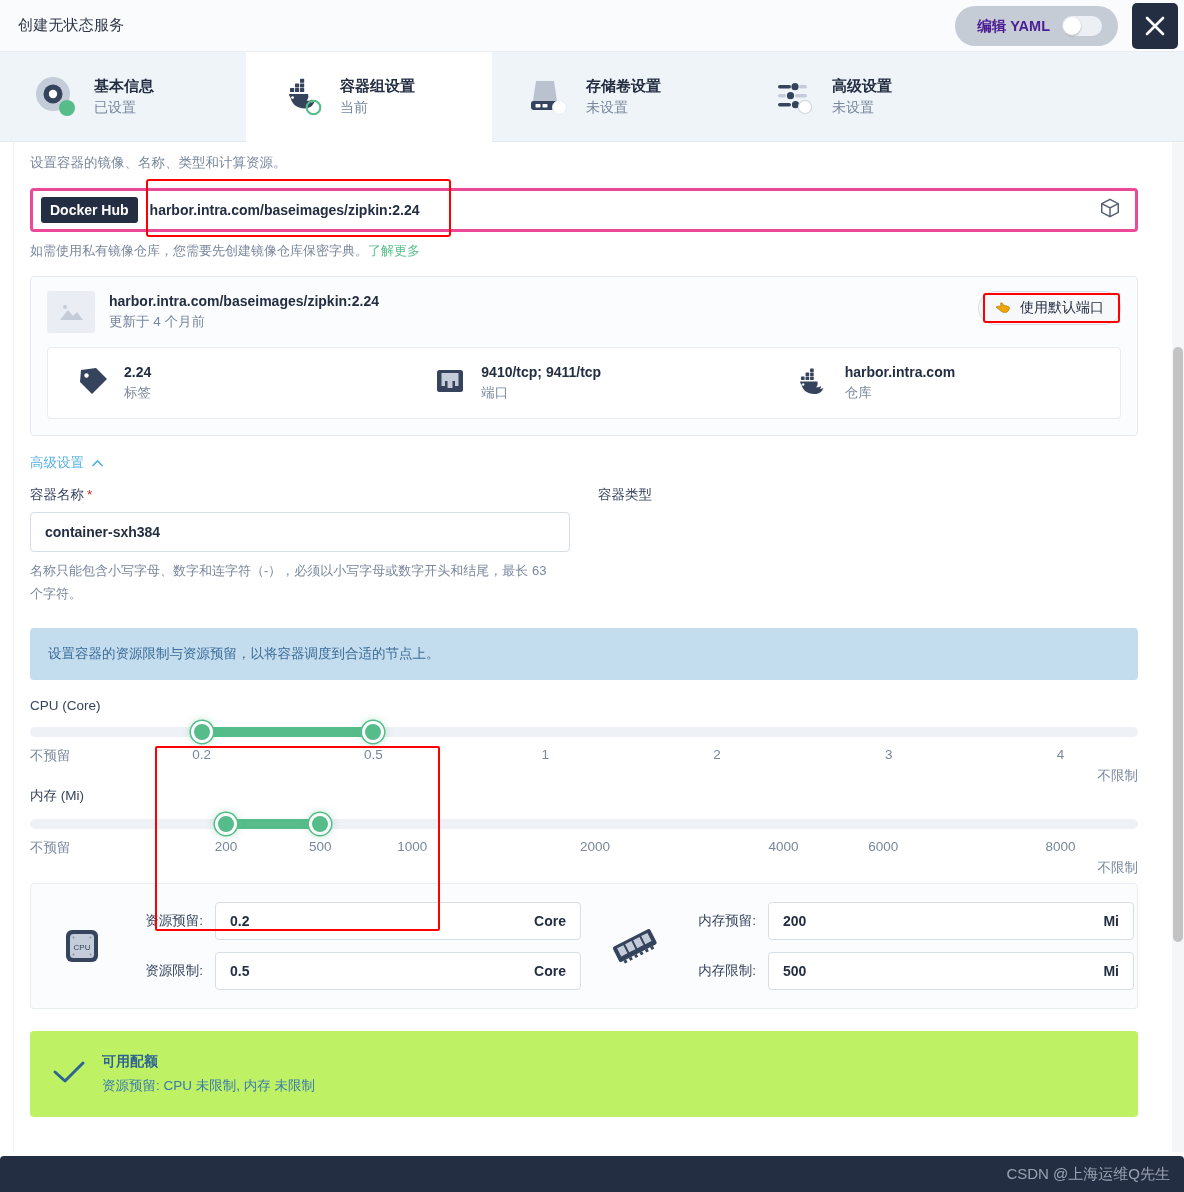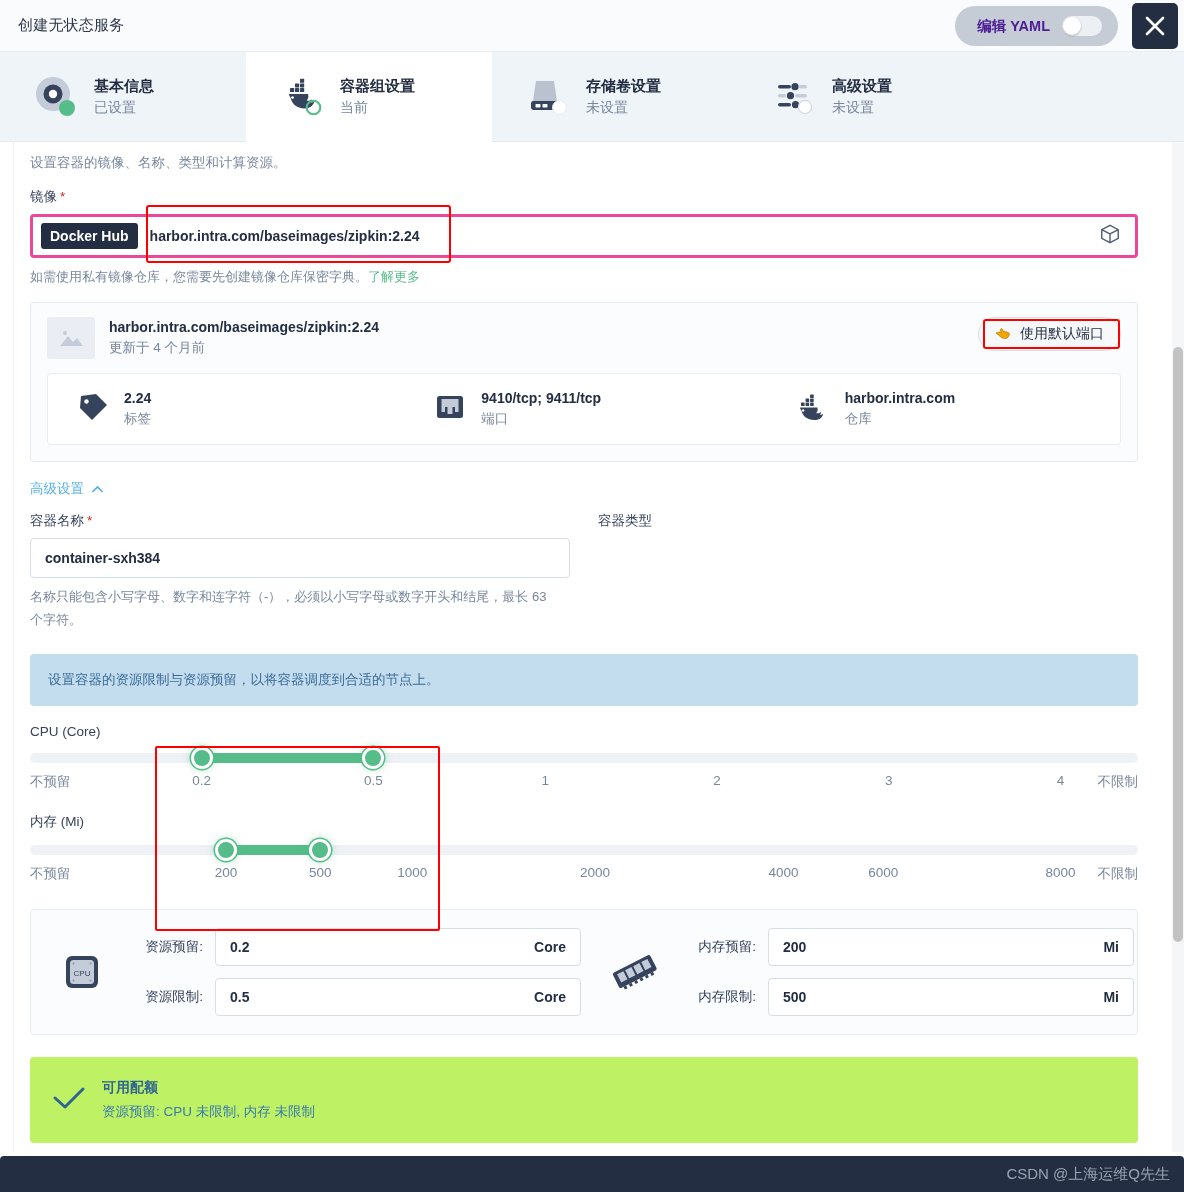--- a/index.html
+++ b/index.html
@@ -171,21 +171,21 @@
     background: #55bc8a; border: 3px solid #ffffff;
     box-shadow: 0 0 0 1.5px #55bc8a, 0 0 8px rgba(85,188,138,.55);
     cursor: pointer;
   }
   .ticks { position: relative; width: 1108px; height: 22px; margin-top: 10px; }
   .tick {
     position: absolute; font-size: 13.5px; color: #79879c;
     transform: translateX(-50%); white-space: nowrap;
   }
   .tick.edge-l { transform: none; }
-  .tick.edge-r { transform: translateX(-100%); }
+  .tick.edge-r { transform: translateX(-100%); margin-top: 20px; }
   .hl-slider {
     position: absolute; border: 2px solid #ff0000; pointer-events: none; border-radius: 2px;
   }
 
   
   .res-box {
     margin-top: 22px; width: 1108px; border: 1px solid #e8edf2; border-radius: 4px;
     background: #fafcfe; display: flex; padding: 18px 0;
   }
   .res-half { flex: 1; display: flex; align-items: center; gap: 14px; padding-left: 26px; }
@@ -331,23 +331,20 @@
         <span class="step-sub">未设置</span>
       </div>
     </div>
   </div>
 
   <div class="body">
     <div class="form">
 
       <div class="section-desc">设置容器的镜像、名称、类型和计算资源。</div>
 
-      <div class="field-label">
-        <span>镜像</span><span class="req">*</span>
-      </div>
 
       <div class="image-input">
         <span class="hub-badge">Docker Hub</span>
         <span class="image-value">harbor.intra.com/baseimages/zipkin:2.24</span>
         <span class="box-icon">
           <svg width="22" height="22" viewBox="0 0 24 24" fill="none" stroke="#36435c" stroke-width="1.6">
             <path d="M12 2.6 21 7.2v9.6L12 21.4 3 16.8V7.2z"></path>
             <path d="M3 7.2 12 11.9l9-4.7M12 11.9V21.4"></path>
           </svg>
         </span>

